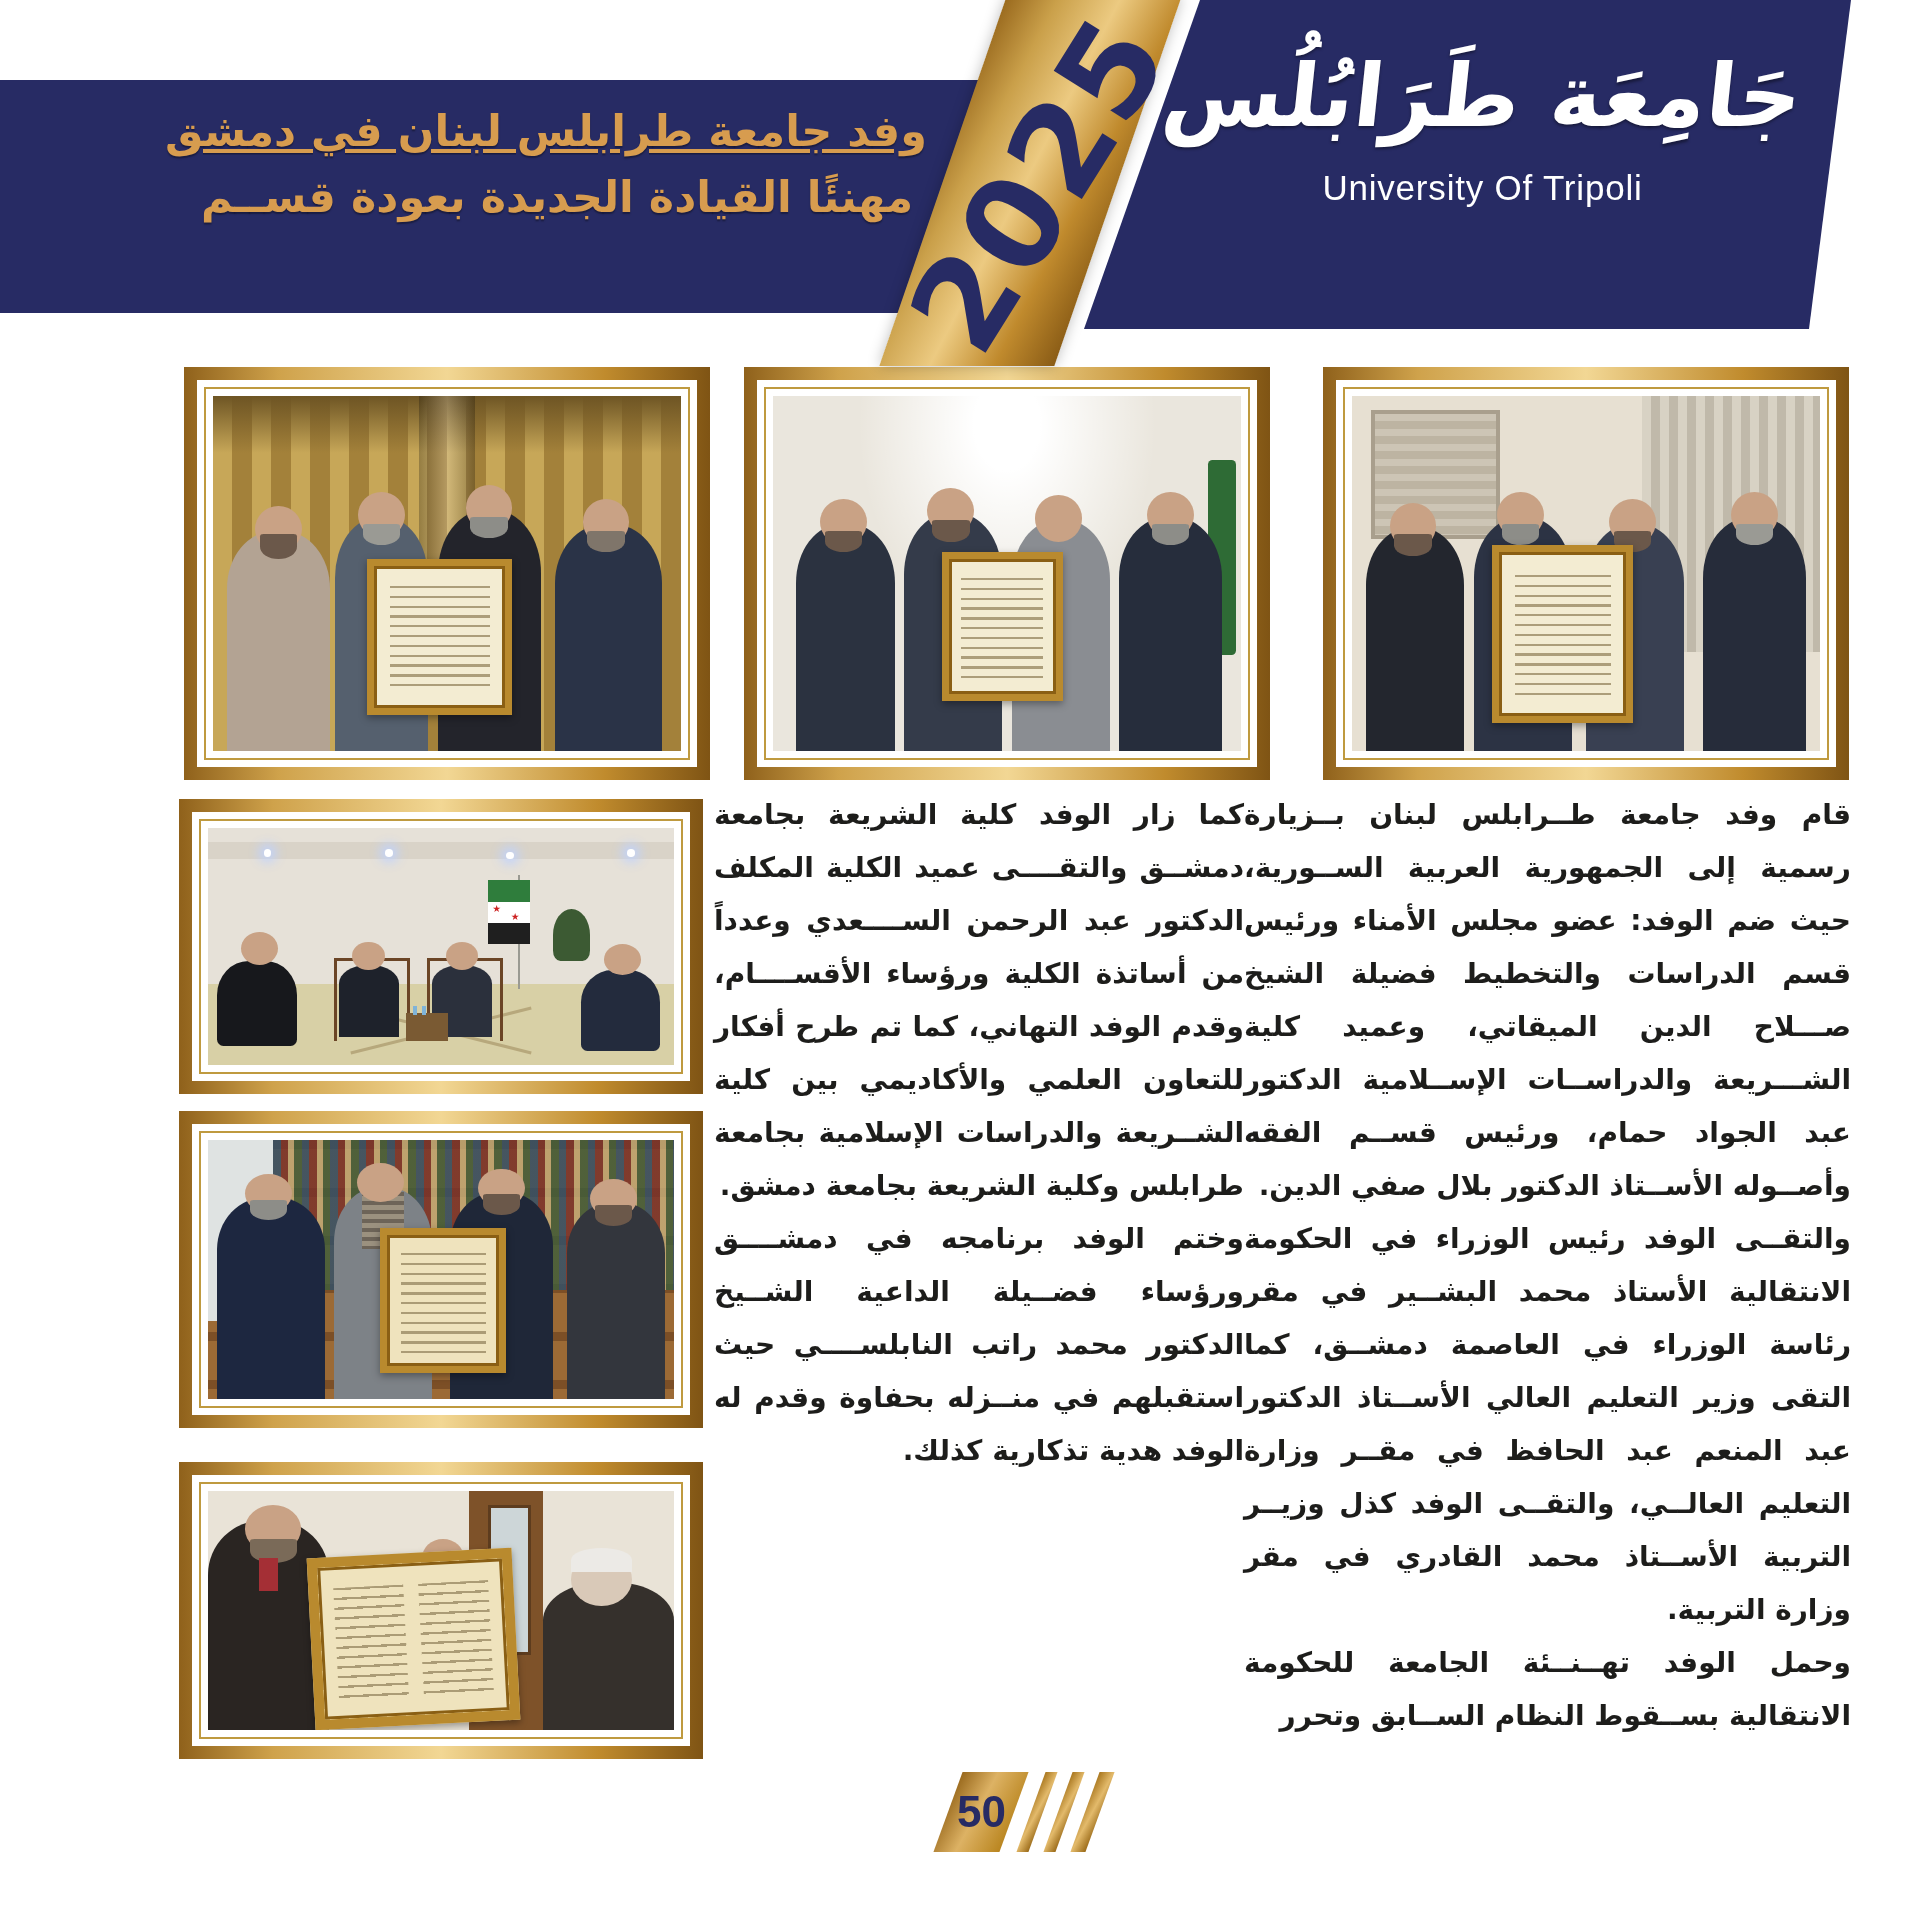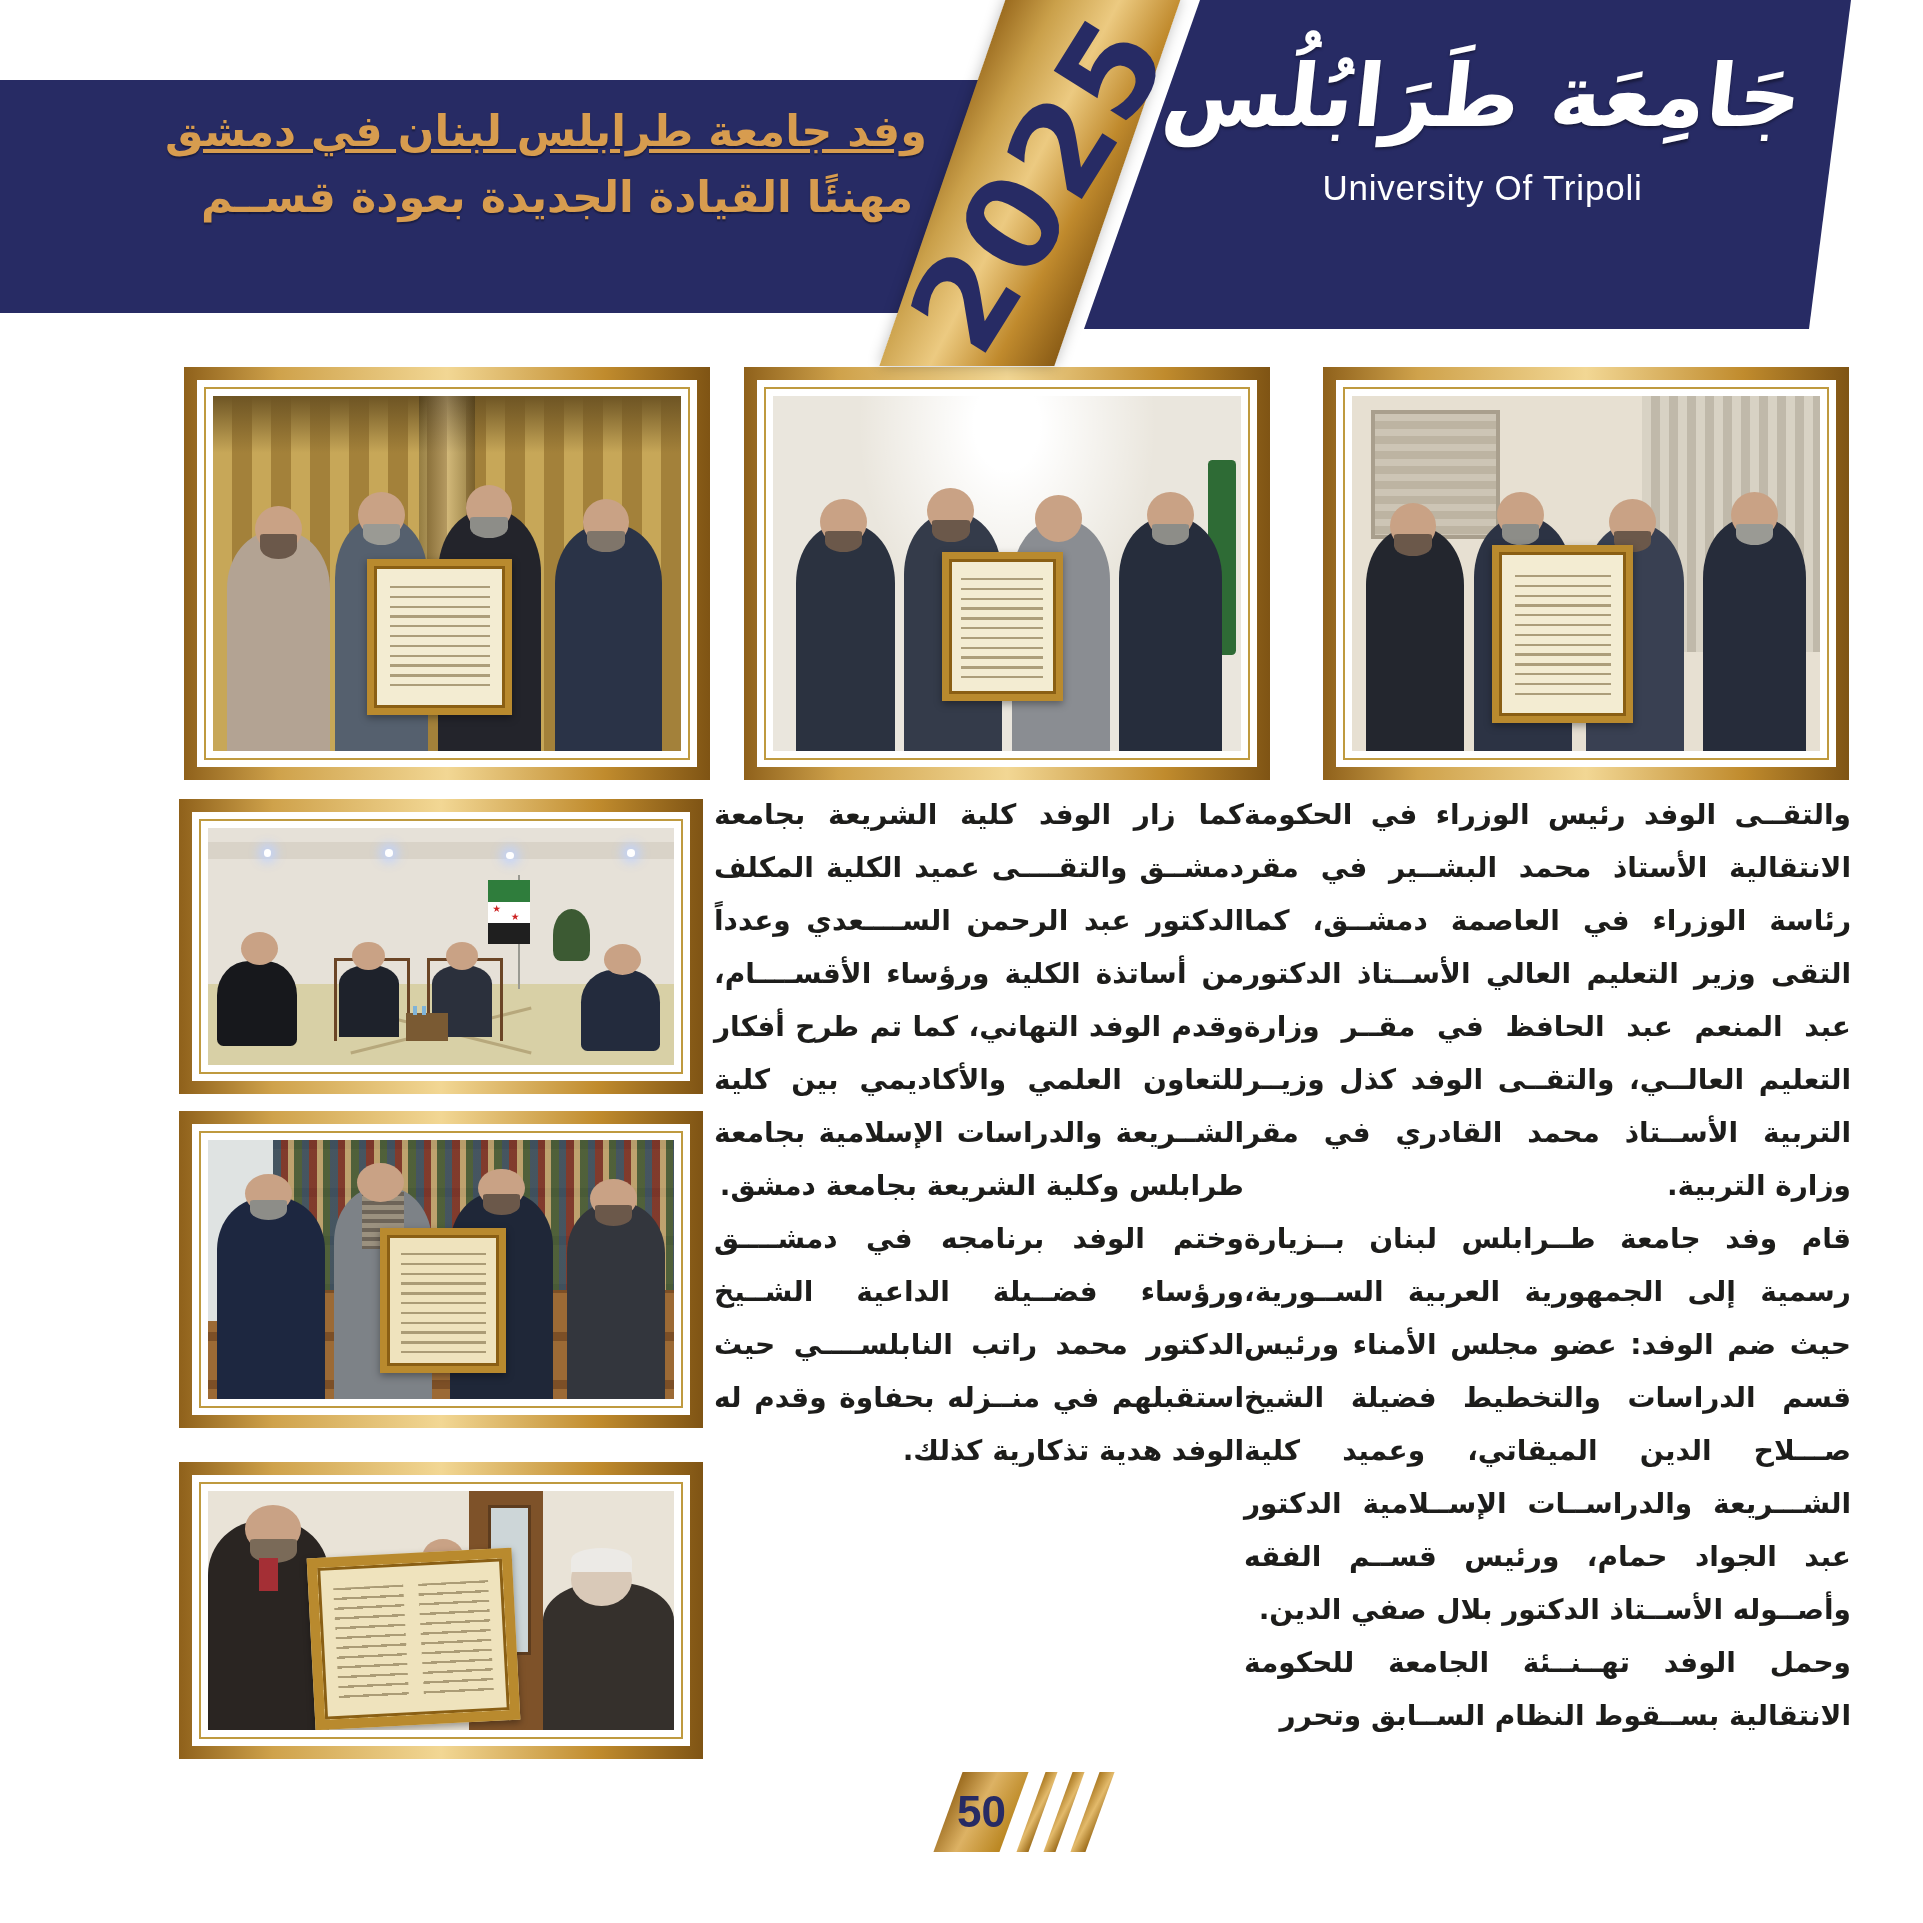--- a/index.html
+++ b/index.html
@@ -295,22 +295,22 @@
       <div class="cert" style="left:22%;top:26%;width:44%;height:72%;background:#efe3bd;border-width:10.5px;transform:rotate(-3deeg);transform:rotate(-3deg);">
         <div class="cert-lines" style="left:8%;right:54%;"></div>
         <div class="cert-lines" style="left:54%;right:8%;"></div>
       </div>
     </div>
         </div>
       </div>
   </div>
 
   <div class="col" style="left:1244px;top:788px;width:607px;height:999px;">
+    <p>قام وفد جامعة طــرابلس لبنان بــزيارة رسمية إلى الجمهورية العربية الســورية، حيث ضم الوفد: عضو مجلس الأمناء ورئيس قسم الدراسات والتخطيط فضيلة الشيخ صـــلاح الدين الميقاتي، وعميد كلية الشـــريعة والدراســات الإســلامية الدكتور عبد الجواد حمام، ورئيس قســم الفقه وأصــوله الأســتاذ الدكتور بلال صفي الدين.</p>
     <p>والتقــى الوفد رئيس الوزراء في الحكومة الانتقالية الأستاذ محمد البشــير في مقر رئاسة الوزراء في العاصمة دمشــق، كما التقى وزير التعليم العالي الأســتاذ الدكتور عبد المنعم عبد الحافظ في مقــر وزارة التعليم العالــي، والتقــى الوفد كذل وزيــر التربية الأســتاذ محمد القادري في مقر وزارة التربية.</p>
-    <p>قام وفد جامعة طــرابلس لبنان بــزيارة رسمية إلى الجمهورية العربية الســورية، حيث ضم الوفد: عضو مجلس الأمناء ورئيس قسم الدراسات والتخطيط فضيلة الشيخ صـــلاح الدين الميقاتي، وعميد كلية الشـــريعة والدراســات الإســلامية الدكتور عبد الجواد حمام، ورئيس قســم الفقه وأصــوله الأســتاذ الدكتور بلال صفي الدين.</p>
     <p>وحمل الوفد تهــنــئة الجامعة للحكومة الانتقالية بســقوط النظام الســابق وتحرر</p>
   </div>
 
   <div class="col" style="left:714px;top:788px;width:530px;height:1030px;">
     <p>كما زار الوفد كلية الشريعة بجامعة دمشــق والتقــــى عميد الكلية المكلف الدكتور عبد الرحمن الســــعدي وعدداً من أساتذة الكلية ورؤساء الأقســــام، وقدم الوفد التهاني، كما تم طرح أفكار للتعاون العلمي والأكاديمي بين كلية الشــريعة والدراسات الإسلامية بجامعة طرابلس وكلية الشريعة بجامعة دمشق.</p>
     <p>وختم الوفد برنامجه في دمشــــق ورؤساء فضــيلة الداعية الشــيخ الدكتور محمد راتب النابلســــي حيث استقبلهم في منــزله بحفاوة وقدم له الوفد هدية تذكارية كذلك.</p>
   </div>
 
   <div class="ftr-page">
     <span>50</span>

